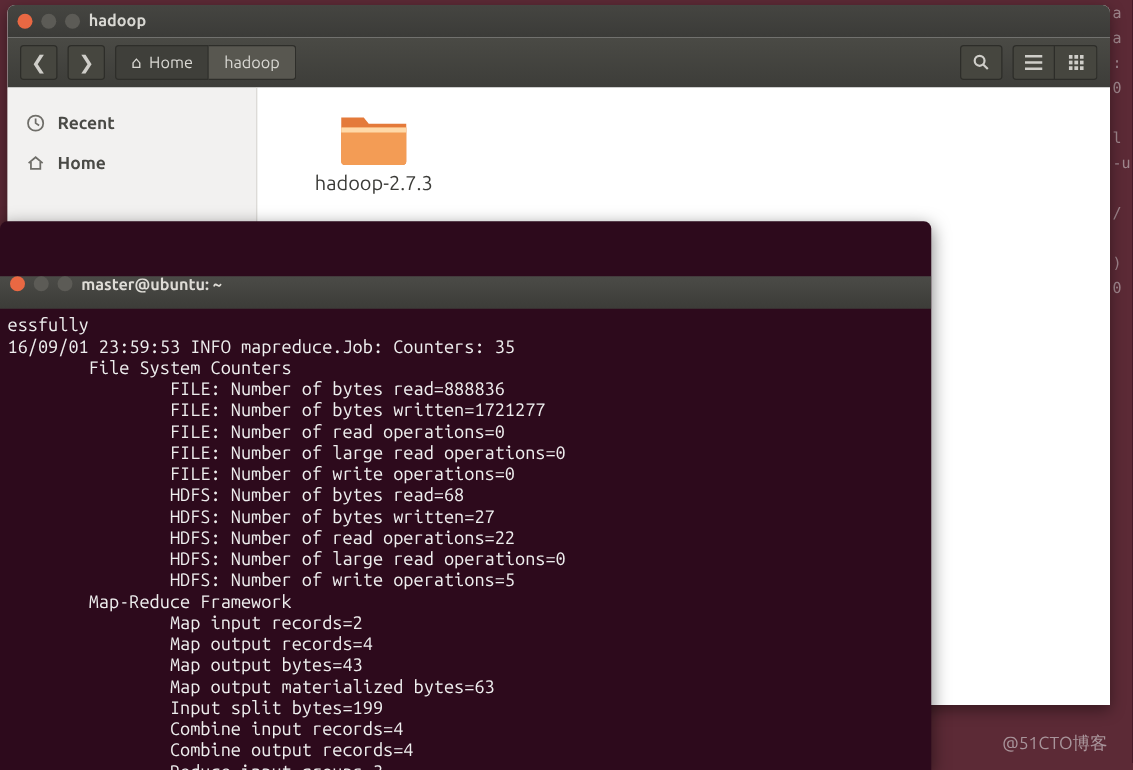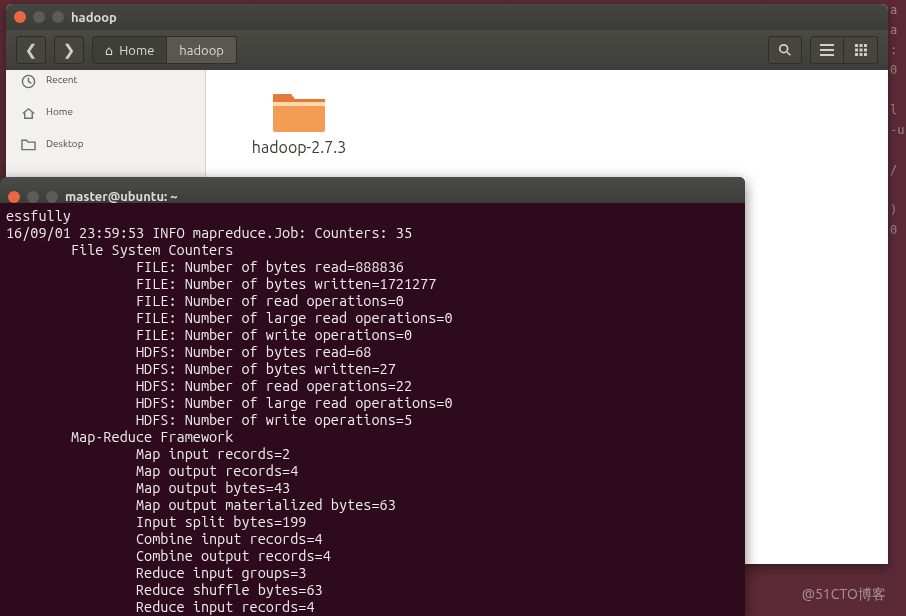--- a/index.html
+++ b/index.html
@@ -51,40 +51,40 @@
   .tb-group { display:flex; }
   .tb-group .tb-btn:first-child { border-radius:3px 0 0 3px; }
   .tb-group .tb-btn:last-child { border-radius:0 3px 3px 0; border-left:none; }
 
   .files-body { display:flex; height:calc(100% - 66px); }
   .sidebar {
     width:200px; background:#f2f1f0; border-right:1px solid #d6d3cf;
     padding-top:4px;
   }
   .side-item {
-    display:flex; align-items:flex-start; gap:10px; height:32px;
-    padding:0 14px; color:#4a4a46; font-size:10px;
+    display:flex; align-items:flex-end; gap:10px; height:32px;
+    padding:0 14px; color:#4a4a46; font-size:14px;font-weight:bold;
   }
   .side-icon { width:16px; display:flex; justify-content:center; color:#6f6e69; }
   .content { flex:1; background:#fff; padding:18px 38px; display:flex; align-items:flex-start;}
   .folder-item { width:110px; text-align:center; }
   .folder-svg { margin:0 auto 4px; display:block; }
   .folder-label { font-size:16px; color:#3b3b38; }
 
   
   .term-window {
     position:absolute; left:0px; top:177px; width:745px; height:439px;
     background:#2d0a1c; border-radius:6px 6px 0 0;
     box-shadow:0 4px 14px rgba(0,0,0,.5); overflow:hidden;
     color:#eee;
   }
   .term-titlebar {
     height:26px; background:linear-gradient(#4b4b47,#3c3c38);
-    display:flex; align-items:flex-end; gap:7px; padding:0 8px;
-    color:#dedcd6; font-size:13px; font-weight:bold;
+    display:flex; align-items:flex-start; gap:7px; padding:0 8px;
+    color:#dedcd6; font-size:13px; font-weight:bold;margin-top:44px;
   }
   .term-body {
     padding:4px 6px 6px 6px;
     font-family:"Ubuntu Mono","DejaVu Sans Mono",monospace;
     font-size:14.5px; line-height:17px; color:#eee;
     white-space:pre;
   }
 
   .bg-strip {
     position:absolute; right:0; top:0; width:16px; height:616px;
@@ -173,28 +173,20 @@
         <span>Recent</span>
       </div>
       <div class="side-item">
         <span class="side-icon">
           <svg width="15" height="15" viewBox="0 0 16 16" fill="none" stroke="#6f6e69" stroke-width="1.5">
               <path d="M2 8l6-5 6 5"></path>
               <path d="M4 7v6h8V7"></path>
             </svg>
         </span>
         <span>Home</span>
-      </div>
-      <div class="side-item">
-        <span class="side-icon">
-          <svg width="15" height="13" viewBox="0 0 16 13" fill="none" stroke="#6f6e69" stroke-width="1.5">
-              <path d="M1 2h5l1.5 2H15v8H1z"></path>
-            </svg>
-        </span>
-        <span>Desktop</span>
       </div>
     </div>
 
     <div class="content">
       <div class="folder-item">
         <svg class="folder-svg" width="56" height="46" viewBox="0 0 56 46">
           <path d="M2 6h18l4 5h30v30a3 3 0 0 1-3 3H5a3 3 0 0 1-3-3z" fill="#e47a3a"></path>
           <path d="M2 14h52v27a3 3 0 0 1-3 3H5a3 3 0 0 1-3-3z" fill="#f39c55"></path>
           <rect x="2" y="14" width="52" height="4" fill="#ffd9a8"></rect>
         </svg>

